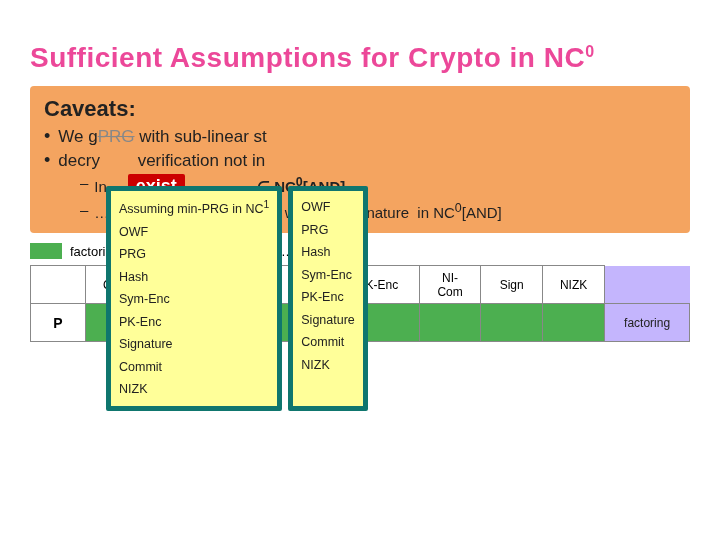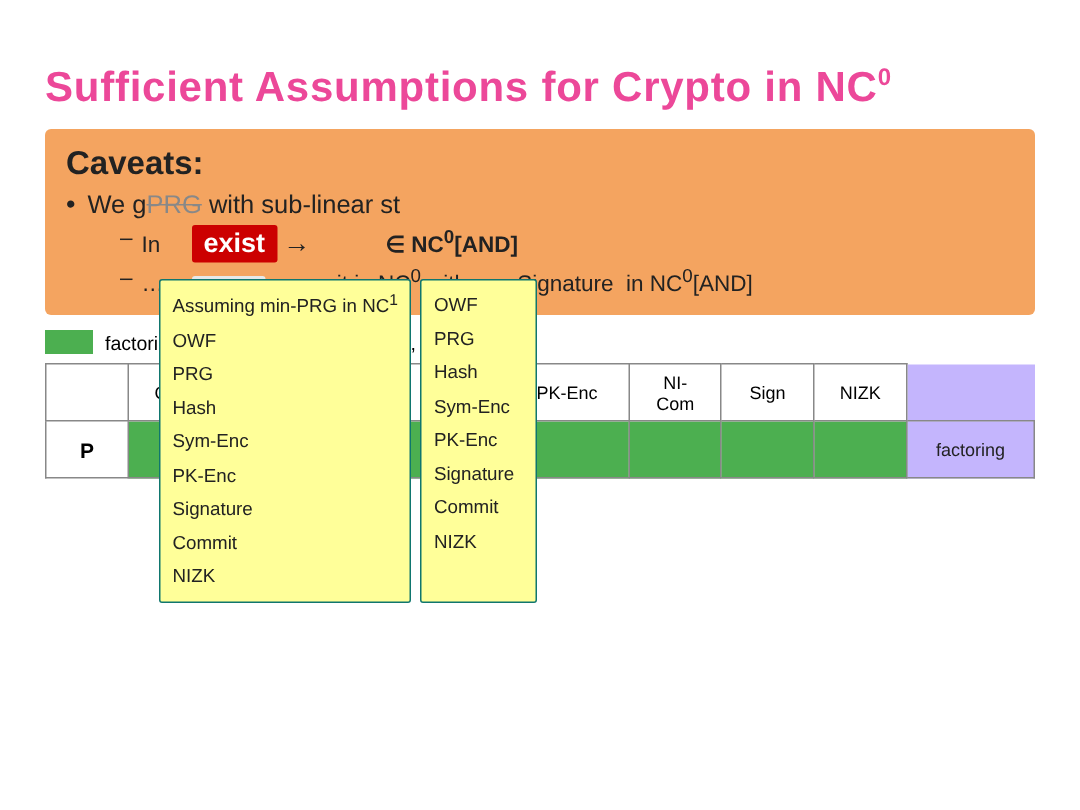--- a/index.html
+++ b/index.html
@@ -162,21 +162,21 @@
     .overlay-menus {
       position: absolute;
       top: 100px;
       left: 76px;
       display: flex;
       gap: 6px;
     }
 
     .menu-box {
       background: #ffff99;
-      border: 1px solid #0f766e;
+      border: 5px solid #0f766e;
       border-radius: 2px;
       font-size: 12.5px;
       padding: 5px 8px;
       line-height: 1.8;
       min-width: 78px;
     }
 
     .menu-item {
       display: block;
       white-space: nowrap;
@@ -215,20 +215,23 @@
         <span class="menu-item">Signature</span>
         <span class="menu-item">Commit</span>
         <span class="menu-item">NIZK</span>
       </div>
     </div>
 
     <div class="bullet-point">
       <span>We g<span class="strikethrough">PRG</span> with sub-linear st</span>
     </div>
 
+    <div class="bullet-point">
+      <span>decry&nbsp;&nbsp;&nbsp;&nbsp;&nbsp;&nbsp;&nbsp;&nbsp;verification not in</span>
+    </div>
 
     <div class="sub-bullets">
       <div class="sub-bullet">
         <span>In&nbsp;&nbsp;&nbsp;&nbsp;&nbsp;<span style="display:inline-block; background:#cc0000; color:white; font-weight:bold; font-size:18px; padding:2px 8px; border-radius:2px;">exist</span>&nbsp;<span style="font-size:18px; font-weight:bold;">→</span>&nbsp;&nbsp;&nbsp;&nbsp;&nbsp;&nbsp;&nbsp;&nbsp;&nbsp;&nbsp;&nbsp;&nbsp;<span style="font-size:15px; font-weight:bold; color:#222;">∈ NC<sup>0</sup>[AND]</span></span>
       </div>
       <div class="sub-bullet">
         <span>…&nbsp;&nbsp;&nbsp;&nbsp;<span class="citation">[AIKS04]</span>&nbsp;commit in NC<sup>0</sup> with &nbsp;&nbsp;&nbsp;&nbsp;&nbsp;&nbsp;&nbsp;Signature &nbsp;in NC<sup>0</sup>[AND]</span>
       </div>
     </div>
   </div>

